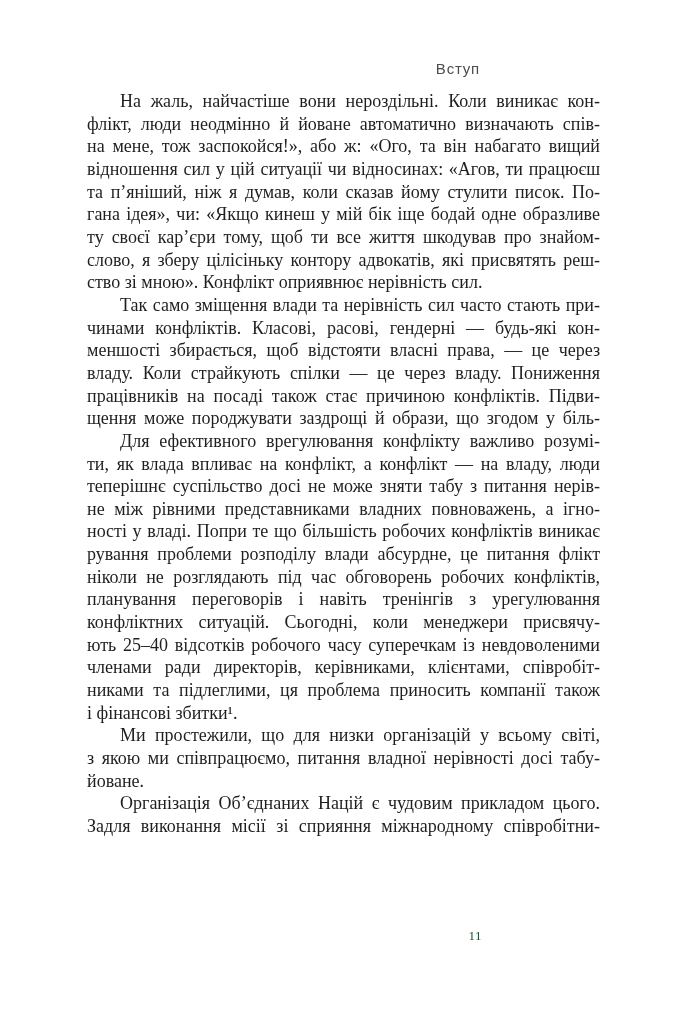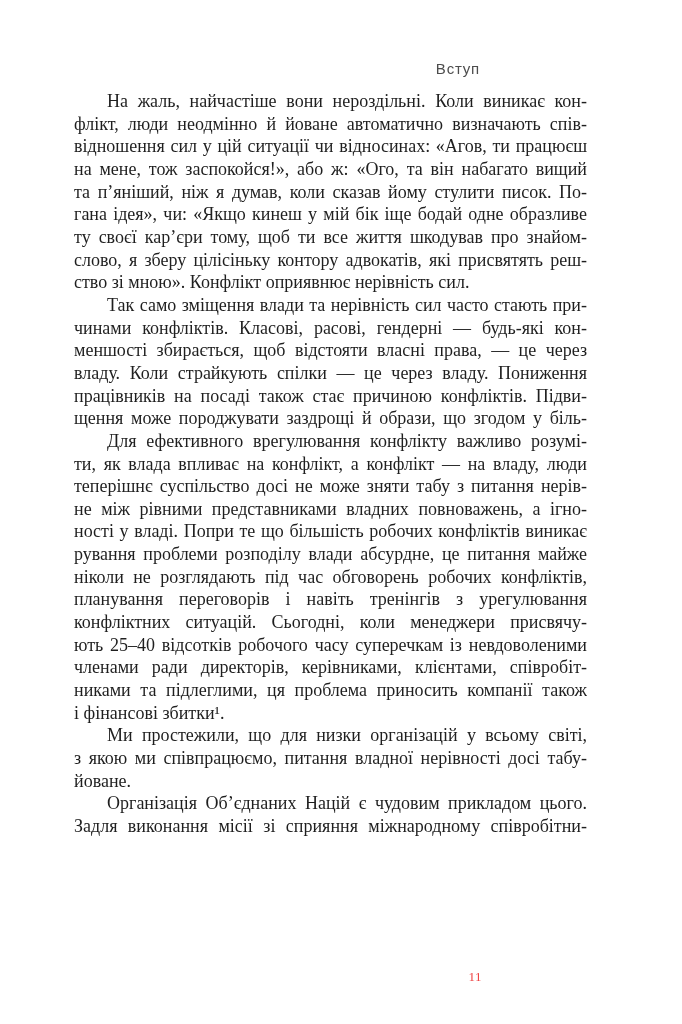--- a/index.html
+++ b/index.html
@@ -22,21 +22,21 @@
     right: 124px;
     font-family: "Liberation Sans", sans-serif;
     font-size: 15px;
     line-height: 16px;
     letter-spacing: 0.8px;
     color: #4d4d4d;
   }
   .body-block {
     position: absolute;
     top: 90px;
-    left: 74px;
+    left: 87px;
     width: 513px;
   }
   .paragraph {
     margin: 0;
     padding: 0;
   }
   .line {
     font-size: 18px;
     line-height: 22.65px;
     text-align: justify;
@@ -49,57 +49,56 @@
   .line.lastline {
     text-align-last: left;
   }
   .page-number {
     position: absolute;
     top: 928px;
     right: 122px;
     font-family: "Liberation Serif", serif;
     font-size: 13px;
     letter-spacing: 0.5px;
-    color: #ef4444;
-    margin-top: 41px;
+    color: #14532d;
   }
 </style>
 </head>
 <body>
 
 <div class="page">
   <div class="running-head">Вступ</div>
 
   <div class="body-block">
       <div class="paragraph">
         <div class="line indent">На жаль, найчастіше вони нероздільні. Коли виникає кон-</div>
         <div class="line">флікт, люди неодмінно й йоване автоматично визначають спів-</div>
+        <div class="line">на мене, тож заспокойся!», або ж: «Ого, та він набагато вищий</div>
         <div class="line">відношення сил у цій ситуації чи відносинах: «Агов, ти працюєш</div>
-        <div class="line">на мене, тож заспокойся!», або ж: «Ого, та він набагато вищий</div>
         <div class="line">та п’яніший, ніж я думав, коли сказав йому стулити писок. По-</div>
         <div class="line">гана ідея», чи: «Якщо кинеш у мій бік іще бодай одне образливе</div>
         <div class="line">ту своєї кар’єри тому, щоб ти все життя шкодував про знайом-</div>
         <div class="line">слово, я зберу цілісіньку контору адвокатів, які присвятять реш-</div>
         <div class="line lastline">ство зі мною». Конфлікт оприявнює нерівність сил.</div>
       </div>
       <div class="paragraph">
         <div class="line indent">Так само зміщення влади та нерівність сил часто стають при-</div>
         <div class="line">чинами конфліктів. Класові, расові, гендерні — будь-які кон-</div>
         <div class="line">меншості збирається, щоб відстояти власні права, — це через</div>
         <div class="line">владу. Коли страйкують спілки — це через владу. Пониження</div>
         <div class="line">працівників на посаді також стає причиною конфліктів. Підви-</div>
         <div class="line">щення може породжувати заздрощі й образи, що згодом у біль-</div>
       </div>
       <div class="paragraph">
         <div class="line indent">Для ефективного врегулювання конфлікту важливо розумі-</div>
         <div class="line">ти, як влада впливає на конфлікт, а конфлікт — на владу, люди</div>
         <div class="line">теперішнє суспільство досі не може зняти табу з питання нерів-</div>
         <div class="line">не між рівними представниками владних повноважень, а ігно-</div>
         <div class="line">ності у владі. Попри те що більшість робочих конфліктів виникає</div>
-        <div class="line">рування проблеми розподілу влади абсурдне, це питання майже</div>
+        <div class="line">рування проблеми розподілу влади абсурдне, це питання флікт</div>
         <div class="line">ніколи не розглядають під час обговорень робочих конфліктів,</div>
         <div class="line">планування переговорів і навіть тренінгів з урегулювання</div>
         <div class="line">конфліктних ситуацій. Сьогодні, коли менеджери присвячу-</div>
         <div class="line">ють 25–40 відсотків робочого часу суперечкам із невдоволеними</div>
         <div class="line">членами ради директорів, керівниками, клієнтами, співробіт-</div>
         <div class="line">никами та підлеглими, ця проблема приносить компанії також</div>
         <div class="line lastline">і фінансові збитки¹.</div>
       </div>
       <div class="paragraph">
         <div class="line indent">Ми простежили, що для низки організацій у всьому світі,</div>

